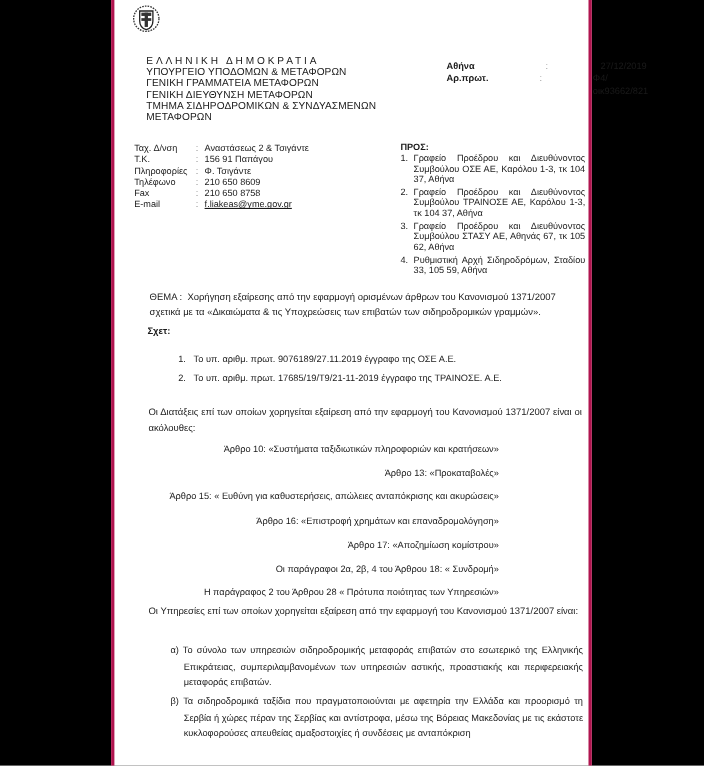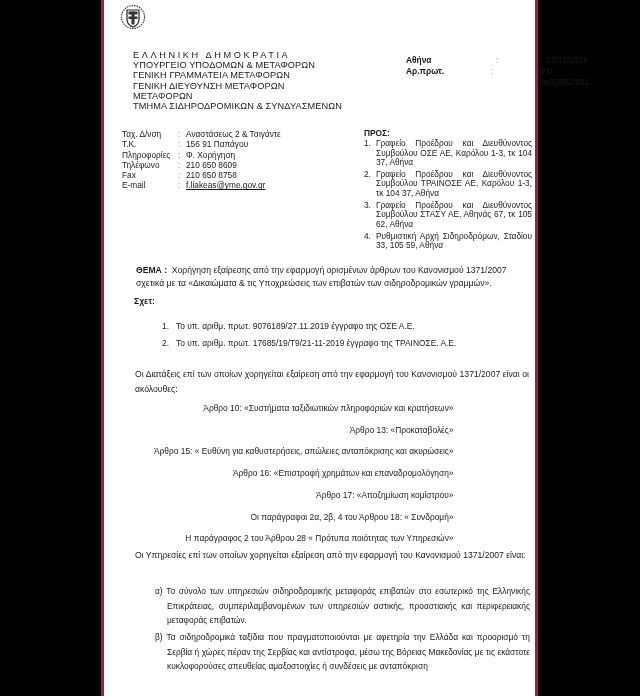--- a/index.html
+++ b/index.html
@@ -17,21 +17,21 @@
   .contact .k { width:56px; }
   .contact .c { width:8px; color:#888; }
   .contact a { color:#1a1a1a; text-decoration:underline; }
   .pros { position:absolute; left:260px; top:129px; width:168px; font-size:8.3px; line-height:9.3px; }
   .pros .title { font-weight:bold; margin-bottom:1px; }
   .pros .item { display:flex; margin-bottom:3px; text-align:justify; }
   .pros .n { width:12px; flex:none; }
   .pros .t { flex:1; }
   .body { font-size:8.6px; }
   .thema { position:absolute; left:32px; top:264px; width:392px; line-height:13px; }
-  .thema b { font-weight:bold; }
+  .thema b { font-weight:normal; }
   .sxet-title { position:absolute; left:30px; top:296px; font-size:8.6px; font-weight:bold; }
   .sxet { position:absolute; left:58px; top:318px; font-size:8.4px; line-height:17px; }
   .sxet .n { display:inline-block; width:14px; }
   .para { position:absolute; left:31px; width:394px; font-size:8.6px; line-height:14.5px; text-align:justify; }
   .articles { position:absolute; left:50px; top:398px; font-size:8.4px; line-height:21.7px;text-align:right; }
   .svc { position:absolute; left:51px; width:375px; font-size:8.4px; line-height:14.6px; text-align:justify; }
   .svc .hang { padding-left:12px; text-indent:-12px; }
 </style>
 </head>
 <body>
@@ -44,22 +44,22 @@
     <rect x="8.5" y="9.5" width="9" height="3" fill="#333"></rect>
     <rect x="11.5" y="9.5" width="3" height="13" fill="#333"></rect>
     <rect x="8.5" y="14.5" width="9" height="2.5" fill="#333"></rect>
   </svg>
 
   <div class="hdr">
     <div class="l0">ΕΛΛΗΝΙΚΗ ΔΗΜΟΚΡΑΤΙΑ</div>
     <div>ΥΠΟΥΡΓΕΙΟ ΥΠΟΔΟΜΩΝ &amp; ΜΕΤΑΦΟΡΩΝ</div>
     <div>ΓΕΝΙΚΗ ΓΡΑΜΜΑΤΕΙΑ ΜΕΤΑΦΟΡΩΝ</div>
     <div>ΓΕΝΙΚΗ ΔΙΕΥΘΥΝΣΗ ΜΕΤΑΦΟΡΩΝ</div>
+    <div>ΤΜΗΜΑ ΣΙΔΗΡΟΔΡΟΜΙΚΩΝ &amp; ΣΥΝΔΥΑΣΜΕΝΩΝ</div>
     <div>ΜΕΤΑΦΟΡΩΝ</div>
-    <div>ΤΜΗΜΑ ΣΙΔΗΡΟΔΡΟΜΙΚΩΝ &amp; ΣΥΝΔΥΑΣΜΕΝΩΝ</div>
   </div>
 
   <div class="date-block">
     <div class="row">
       <span class="k">Αθήνα</span>
       <span class="c">:</span>
       <span>27/12/2019</span>
     </div>
     <div class="row">
       <span class="k">Αρ.πρωτ.</span>
@@ -75,21 +75,21 @@
         <span>Αναστάσεως 2 &amp; Τσιγάντε</span>
       </div>
     <div class="row">
         <span class="k">Τ.Κ.</span>
         <span class="c">:</span>
         <span>156 91 Παπάγου</span>
       </div>
     <div class="row">
         <span class="k">Πληροφορίες</span>
         <span class="c">:</span>
-        <span>Φ. Χορήγηση</span>
+        <span>Φ. Τσιγάντε</span>
       </div>
     <div class="row">
         <span class="k">Τηλέφωνο</span>
         <span class="c">:</span>
         <span>210 650 8609</span>
       </div>
     <div class="row">
         <span class="k">Fax</span>
         <span class="c">:</span>
         <span>210 650 8758</span>

